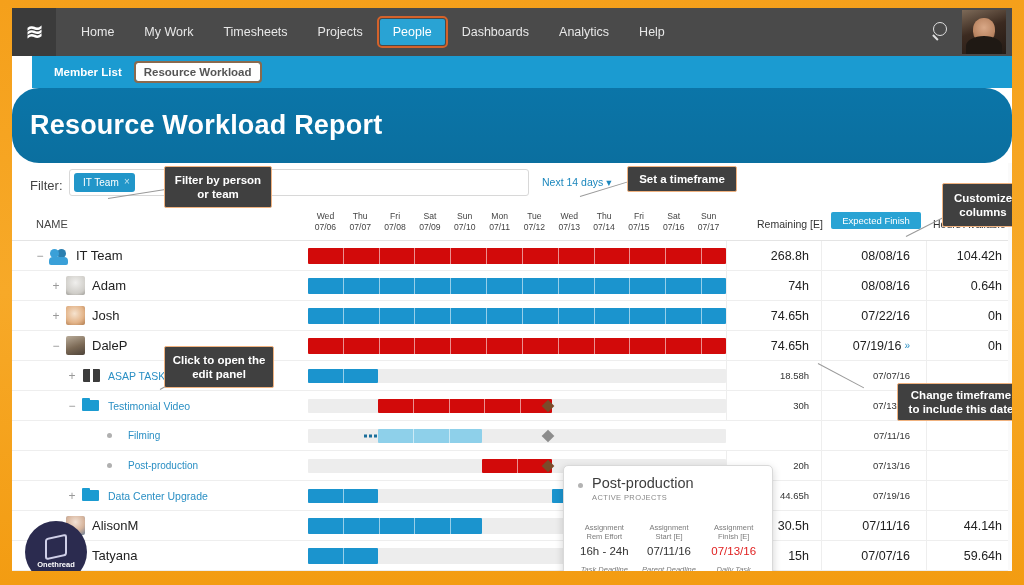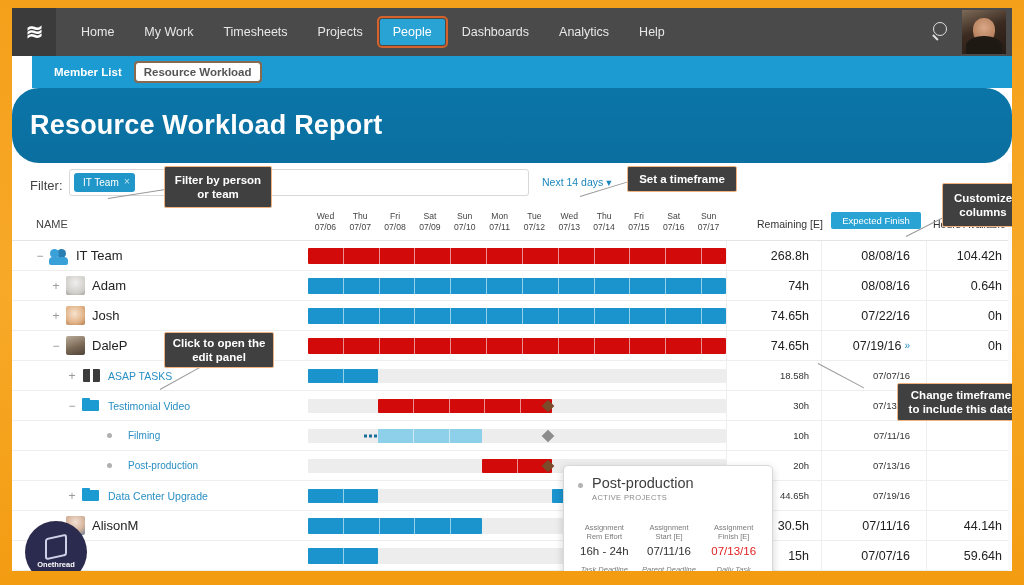--- a/index.html
+++ b/index.html
@@ -530,23 +530,20 @@
             <div class="gantt">
               <div class="bar track thin" style="left: 0px; width: 418px;"></div>
               <div class="bar lblue seg thin" style="left: 69.6667px; width: 104.5px;"></div>
               <div class="dots" style="left: 55.7333px;">
                 <i></i>
                 <i></i>
                 <i></i>
               </div>
               <div class="diamond" style="left: 240.35px;"></div>
             </div>
-            <div class="cell c-remaining small">
-              <span>10h</span>
-            </div>
             <div class="cell c-expected small">
               <span>07/11/16</span>
             </div>
             <div class="cell c-hours small">
               <span></span>
             </div>
           </div>
           <div class="row">
             <div class="rname" style="left: 74px;">
               <div class="toggle"></div>
@@ -603,20 +600,25 @@
               <span>30.5h</span>
             </div>
             <div class="cell c-expected">
               <span>07/11/16</span>
             </div>
             <div class="cell c-hours">
               <span>44.14h</span>
             </div>
           </div>
           <div class="row">
+            <div class="rname" style="left: 38px;">
+              <div class="toggle"></div>
+              <div class="avi blank"></div>
+              <div class="lbl">Tatyana</div>
+            </div>
             <div class="gantt">
               <div class="bar track" style="left: 0px; width: 418px;"></div>
               <div class="bar blue seg" style="left: 0px; width: 69.6667px;"></div>
             </div>
             <div class="cell c-remaining">
               <span>15h</span>
             </div>
             <div class="cell c-expected">
               <span>07/07/16</span>
             </div>
@@ -685,21 +687,21 @@
           </div>
         </div>
         <div class="leader" style="left: 568px; top: 188px; width: 50px; transform: rotate(-17deg);"></div>
         <div class="callout" style="left: 930px; top: 175px; width: 82px; height: 44px;">
           <div>
             <div>Customize</div>
             <div>columns</div>
           </div>
         </div>
         <div class="leader" style="left: 894px; top: 228px; width: 42px; transform: rotate(-27deg);"></div>
-        <div class="callout" style="left: 152px; top: 324px; width: 110px; height: 36px;">
+        <div class="callout" style="left: 152px; top: 338px; width: 110px; height: 42px;">
           <div>
             <div>Click to open the</div>
             <div>edit panel</div>
           </div>
         </div>
         <div class="leader" style="left: 148px; top: 381px; width: 56px; transform: rotate(-29deg);"></div>
         <div class="callout" style="left: 885px; top: 375px; width: 128px; height: 38px;">
           <div>
             <div>Change timeframe</div>
             <div>to include this date</div>

